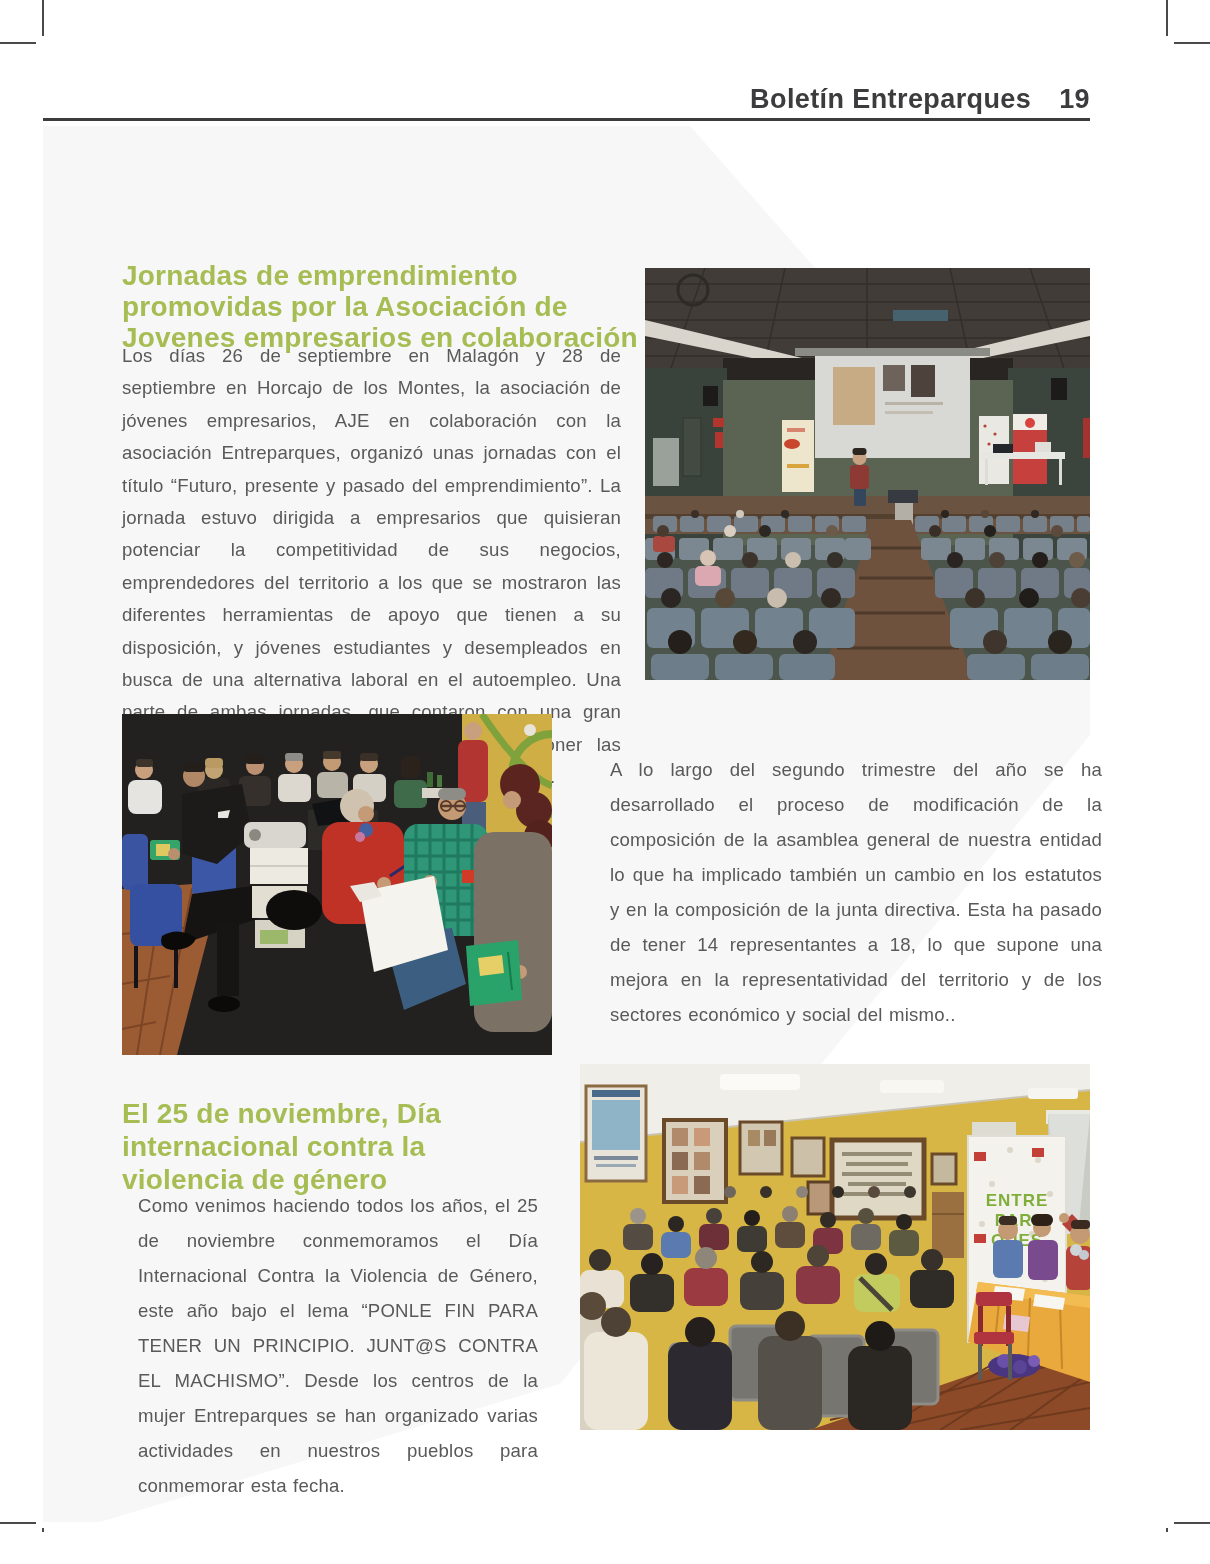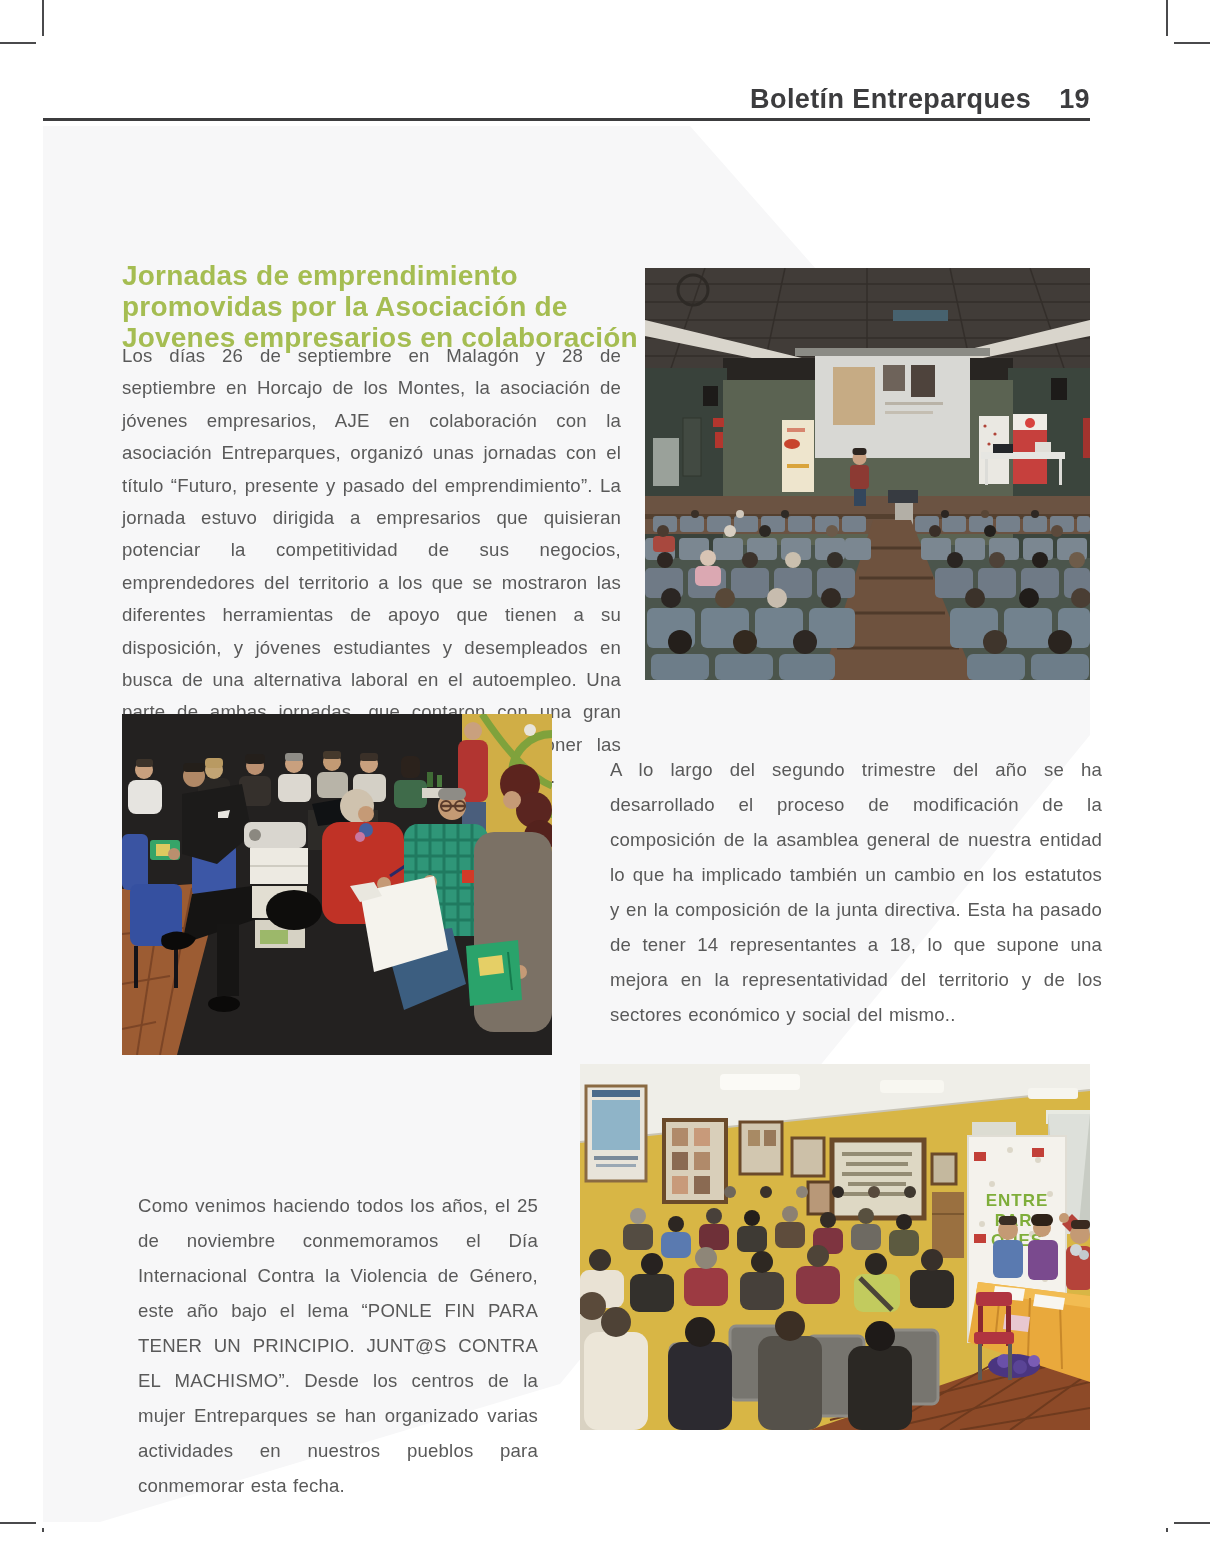--- a/index.html
+++ b/index.html
@@ -366,20 +366,21 @@
           <circle cx="398" cy="258" r="7" fill="#c59a76"></circle>
         <polygon points="344,232 396,226 400,286 348,292" fill="#2aa36b"></polygon>
         <polygon points="356,244 380,241 382,259 358,262" fill="#e5cf66"></polygon>
         <line x1="386" y1="238" x2="390" y2="276" stroke="#157a4c" stroke-width="2"></line>
       </g>
     </svg>
   </div>
 
   <div class="sec-body" id="sec2-body">A lo largo del segundo trimestre del año se ha desarrollado el proceso de modificación de la composición de la asamblea general de nuestra entidad lo que ha implicado también un cambio en los estatutos y en la composición de la junta directiva. Esta ha pasado de tener 14 representantes a 18, lo que supone una mejora en la representatividad del territorio y de los sectores económico y social del mismo..</div>
 
+  <div class="sec-heading" id="sec3-heading">El 25 de noviembre, Día internacional contra la violencia de género</div>
   <div class="sec-body" id="sec3-body">Como venimos haciendo todos los años, el 25 de noviembre conmemoramos el Día Internacional Contra la Violencia de Género, este año bajo el lema “PONLE FIN PARA TENER UN PRINCIPIO. JUNT@S CONTRA EL MACHISMO”. Desde los centros de la mujer Entreparques se han organizado varias actividades en nuestros pueblos para conmemorar esta fecha.</div>
 
   <div class="photo" id="photo3">
     <svg viewBox="0 0 510 366" preserveAspectRatio="none">
       <rect width="510" height="366" fill="#d8b645"></rect>
       <polygon points="0,0 510,0 510,26 0,78" fill="#efeee8"></polygon>
       <line x1="0" y1="78" x2="510" y2="26" stroke="#c9c4b4" stroke-width="2"></line>
       <rect x="140" y="10" width="80" height="16" rx="4" fill="#fbfaf6"></rect>
       <rect x="300" y="16" width="64" height="13" rx="4" fill="#f8f7f1"></rect>
       <rect x="448" y="24" width="50" height="11" rx="3" fill="#f6f5ef"></rect>

